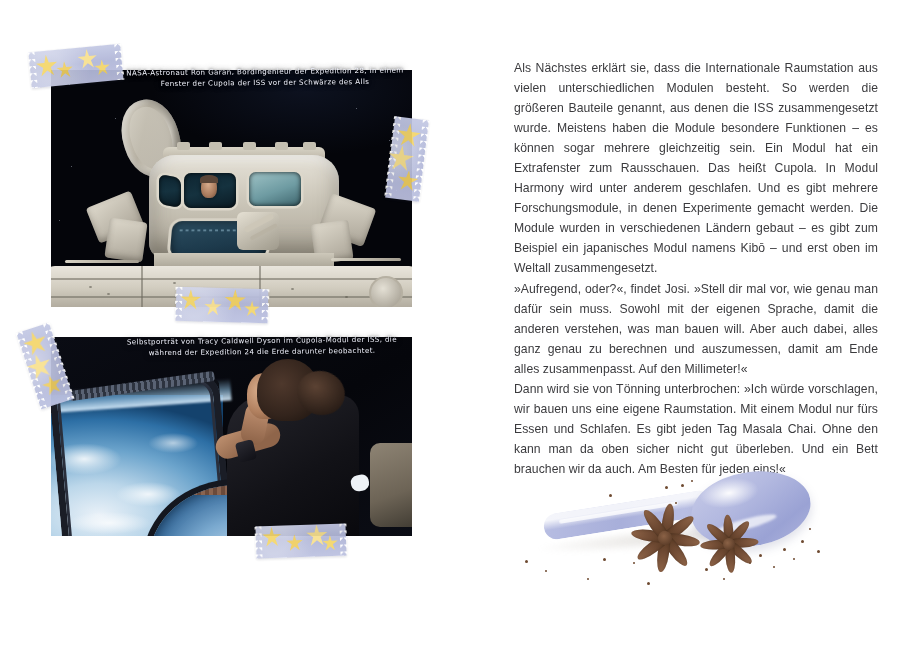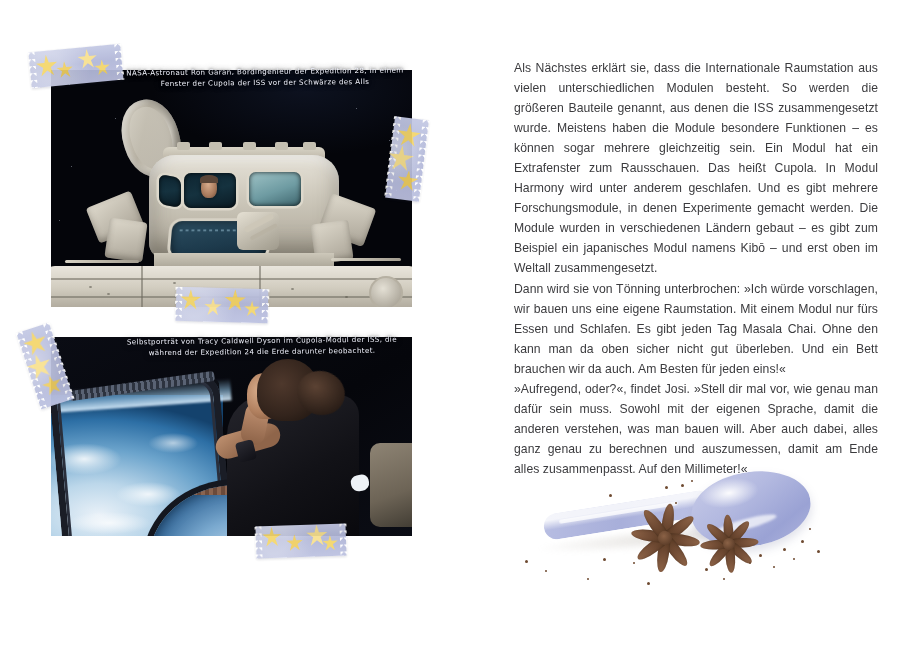--- a/index.html
+++ b/index.html
@@ -583,22 +583,22 @@
 
   <div class="tape" id="tape-p2-b">
     <span class="star" style="left:6px;  top:1px;  width:20px; height:20px;"></span>
     <span class="star s2" style="left:30px; top:9px;  width:17px; height:17px;"></span>
     <span class="star s3" style="left:50px; top:0px;  width:22px; height:22px;"></span>
     <span class="star" style="left:66px; top:11px; width:16px; height:16px;"></span>
   </div>
 
   <div class="text-column">
     <p class="body-par">Als Nächstes erklärt sie, dass die Internationale Raumstation aus vielen unterschiedlichen Modulen besteht. So werden die größeren Bauteile genannt, aus denen die ISS zusammengesetzt wurde. Meistens haben die Module besondere Funktionen – es können sogar mehrere gleichzeitig sein. Ein Modul hat ein Extrafenster zum Rausschauen. Das heißt Cupola. In Modul Harmony wird unter anderem geschlafen. Und es gibt mehrere Forschungsmodule, in denen Experimente gemacht werden. Die Module wurden in verschiedenen Ländern gebaut – es gibt zum Beispiel ein japanisches Modul namens Kibō – und erst oben im Weltall zusammengesetzt.</p>
+    <p class="body-par">»Aufregend, oder?«, findet Josi. »Stell dir mal vor, wie genau man dafür sein muss. Sowohl mit der eigenen Sprache, damit die anderen verstehen, was man bauen will. Aber auch dabei, alles ganz genau zu berechnen und auszumessen, damit am Ende alles zusammenpasst. Auf den Millimeter!«</p>
     <p class="body-par">Dann wird sie von Tönning unterbrochen: »Ich würde vorschlagen, wir bauen uns eine eigene Raumstation. Mit einem Modul nur fürs Essen und Schlafen. Es gibt jeden Tag Masala Chai. Ohne den kann man da oben sicher nicht gut überleben. Und ein Bett brauchen wir da auch. Am Besten für jeden eins!«</p>
-    <p class="body-par">»Aufregend, oder?«, findet Josi. »Stell dir mal vor, wie genau man dafür sein muss. Sowohl mit der eigenen Sprache, damit die anderen verstehen, was man bauen will. Aber auch dabei, alles ganz genau zu berechnen und auszumessen, damit am Ende alles zusammenpasst. Auf den Millimeter!«</p>
   </div>
 
   <div class="spice-illu">
     <div class="spoon-shadow"></div>
     <div class="spoon-handle"></div>
     <div class="spoon-bowl"></div>
 
     <div class="anise" id="anise-1">
       <i style="transform:rotate(0deg)"></i>
       <i style="transform:rotate(45deg)"></i>

